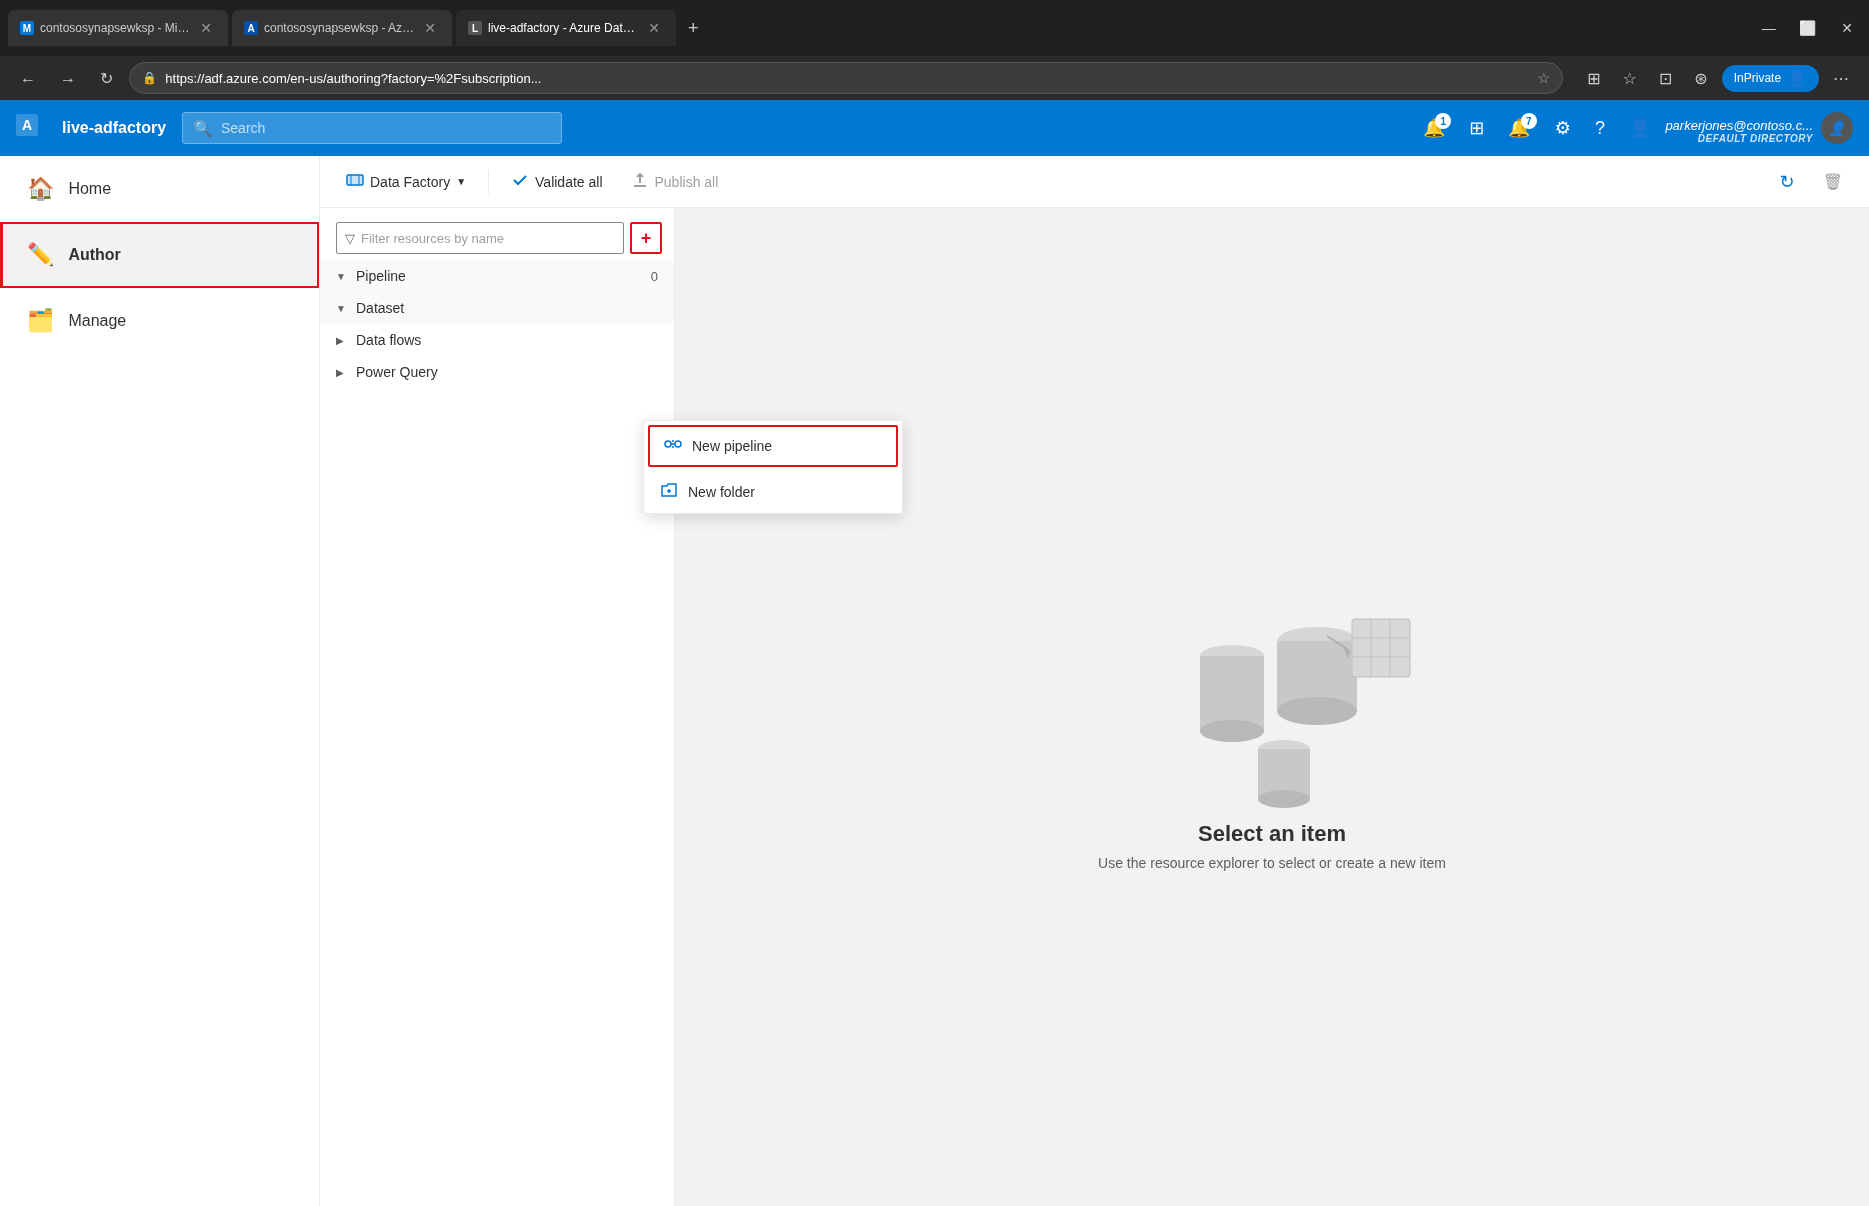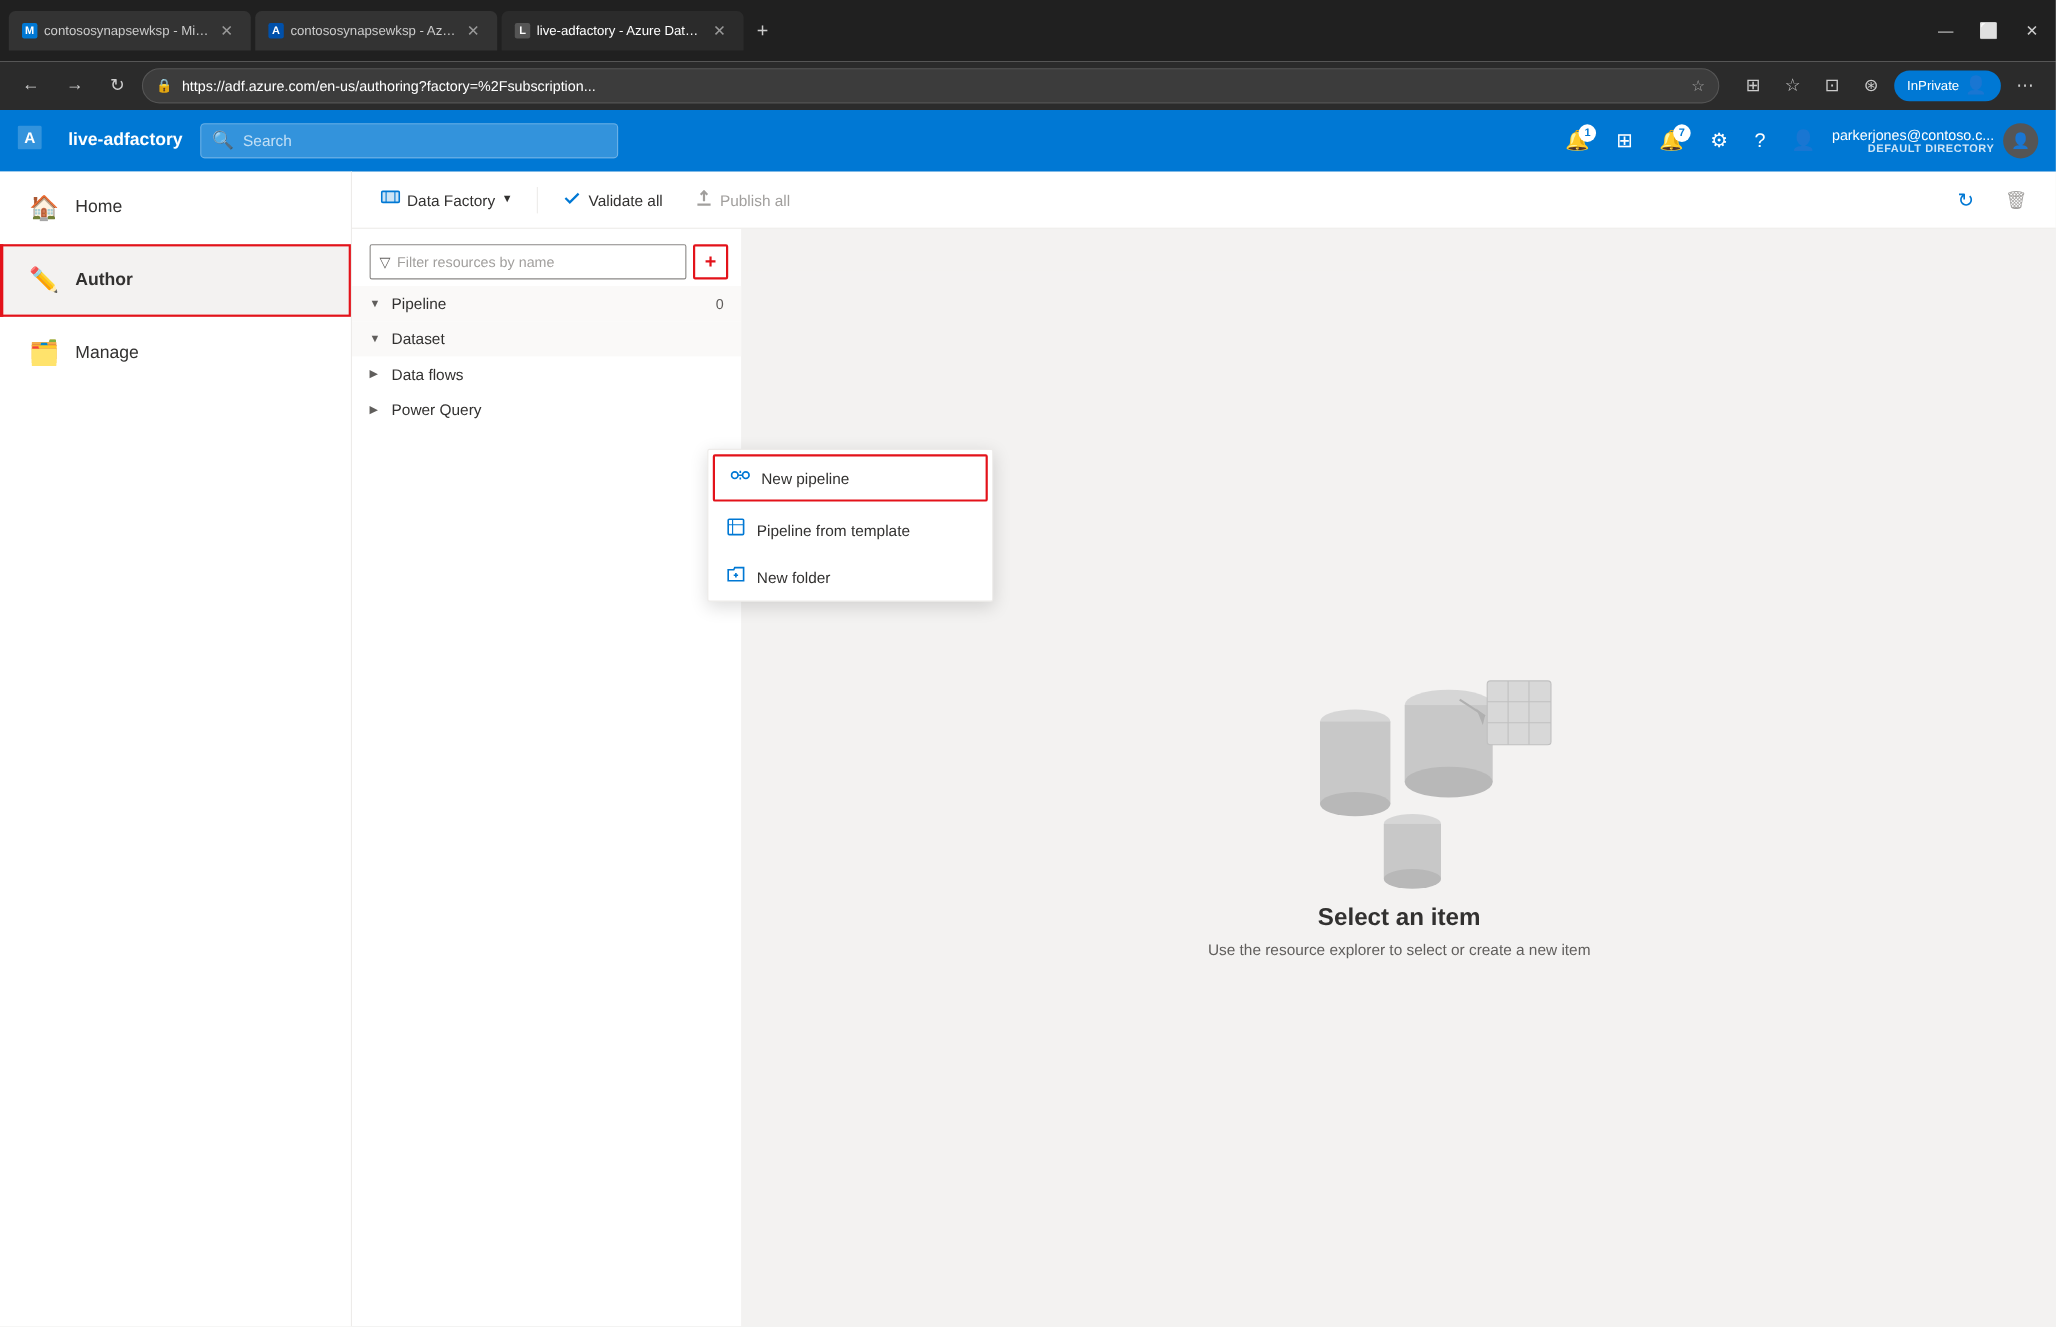--- a/index.html
+++ b/index.html
@@ -70,21 +70,21 @@
     .azure-search input { background: none; border: none; outline: none; color: #fff; font-size: 14px; flex: 1; }
     .azure-search input::placeholder { color: rgba(255,255,255,0.7); }
     .azure-icons { display: flex; align-items: center; gap: 4px; margin-left: auto; }
     .azure-icon-btn { position: relative; background: none; border: none; color: #fff; font-size: 18px; cursor: pointer; padding: 6px 10px; }
     .badge {
       position: absolute; top: 2px; right: 4px;
       background: #fff; color: #0078d4; font-size: 10px; font-weight: 700;
       border-radius: 50%; width: 16px; height: 16px;
       display: flex; align-items: center; justify-content: center;
     }
-    .user-info { display: flex; align-items: center; gap: 8px; color: #fff; }
+    .user-info { display: flex; align-items: flex-end; gap: 8px; color: #fff; font-style: italic; }
     .user-avatar { width: 32px; height: 32px; border-radius: 50%; background: #555; display: flex; align-items: center; justify-content: center; font-size: 14px; }
 
     
     .app-layout { display: flex; height: calc(1206px - 56px - 44px - 56px); }
 
     
     .left-sidebar {
       width: 320px; background: #fff; border-right: 1px solid #edebe9;
       display: flex; flex-direction: column; flex-shrink: 0;
     }
@@ -154,21 +154,21 @@
       cursor: pointer; font-size: 14px; color: #323130; gap: 8px;
     }
     .tree-item .arrow { font-size: 10px; color: #605e5c; width: 12px; }
     .tree-item .label { flex: 1; font-weight: 400; }
     .tree-item .count { color: #605e5c; font-size: 13px; }
     .tree-item.section { background: #faf9f8; }
 
     
     .dropdown-menu {
       position: absolute;
-      top: 408px; left: 643px;
+      top: 420px; left: 643px;
       background: #fff;
       border: 1px solid #edebe9;
       box-shadow: 0 4px 16px rgba(0,0,0,0.14);
       border-radius: 2px;
       min-width: 260px;
       z-index: 1000;
     }
     .dropdown-item {
       display: flex; align-items: center; gap: 10px;
       padding: 10px 16px; cursor: pointer; font-size: 14px; color: #323130;
@@ -425,30 +425,20 @@
         <line x1="7" y1="9" x2="11" y2="9" stroke="#0078d4" stroke-width="1.5"></line>
         <line x1="9" y1="5" x2="9" y2="7" stroke="#0078d4" stroke-width="1.5"></line>
         <line x1="9" y1="11" x2="9" y2="13" stroke="#0078d4" stroke-width="1.5"></line>
       </svg>
     </span>
     <span>New pipeline</span>
   </div>
   <div class="dropdown-item">
     <span class="dropdown-icon">
       <svg width="18" height="18" viewBox="0 0 18 18">
-        <rect x="2" y="2" width="14" height="14" rx="1" stroke="#0078d4" stroke-width="1.5" fill="none"></rect>
-        <line x1="6" y1="2" x2="6" y2="16" stroke="#0078d4" stroke-width="1"></line>
-        <line x1="2" y1="7" x2="16" y2="7" stroke="#0078d4" stroke-width="1"></line>
-      </svg>
-    </span>
-    <span>Pipeline from template</span>
-  </div>
-  <div class="dropdown-item">
-    <span class="dropdown-icon">
-      <svg width="18" height="18" viewBox="0 0 18 18">
         <path d="M2,5 L7,5 L8,3 L16,3 L16,15 L2,15 Z" stroke="#0078d4" stroke-width="1.5" fill="none"></path>
         <line x1="9" y1="8" x2="9" y2="12" stroke="#0078d4" stroke-width="1.5"></line>
         <line x1="7" y1="10" x2="11" y2="10" stroke="#0078d4" stroke-width="1.5"></line>
       </svg>
     </span>
     <span>New folder</span>
   </div>
 </div>
 
 </body></html>

